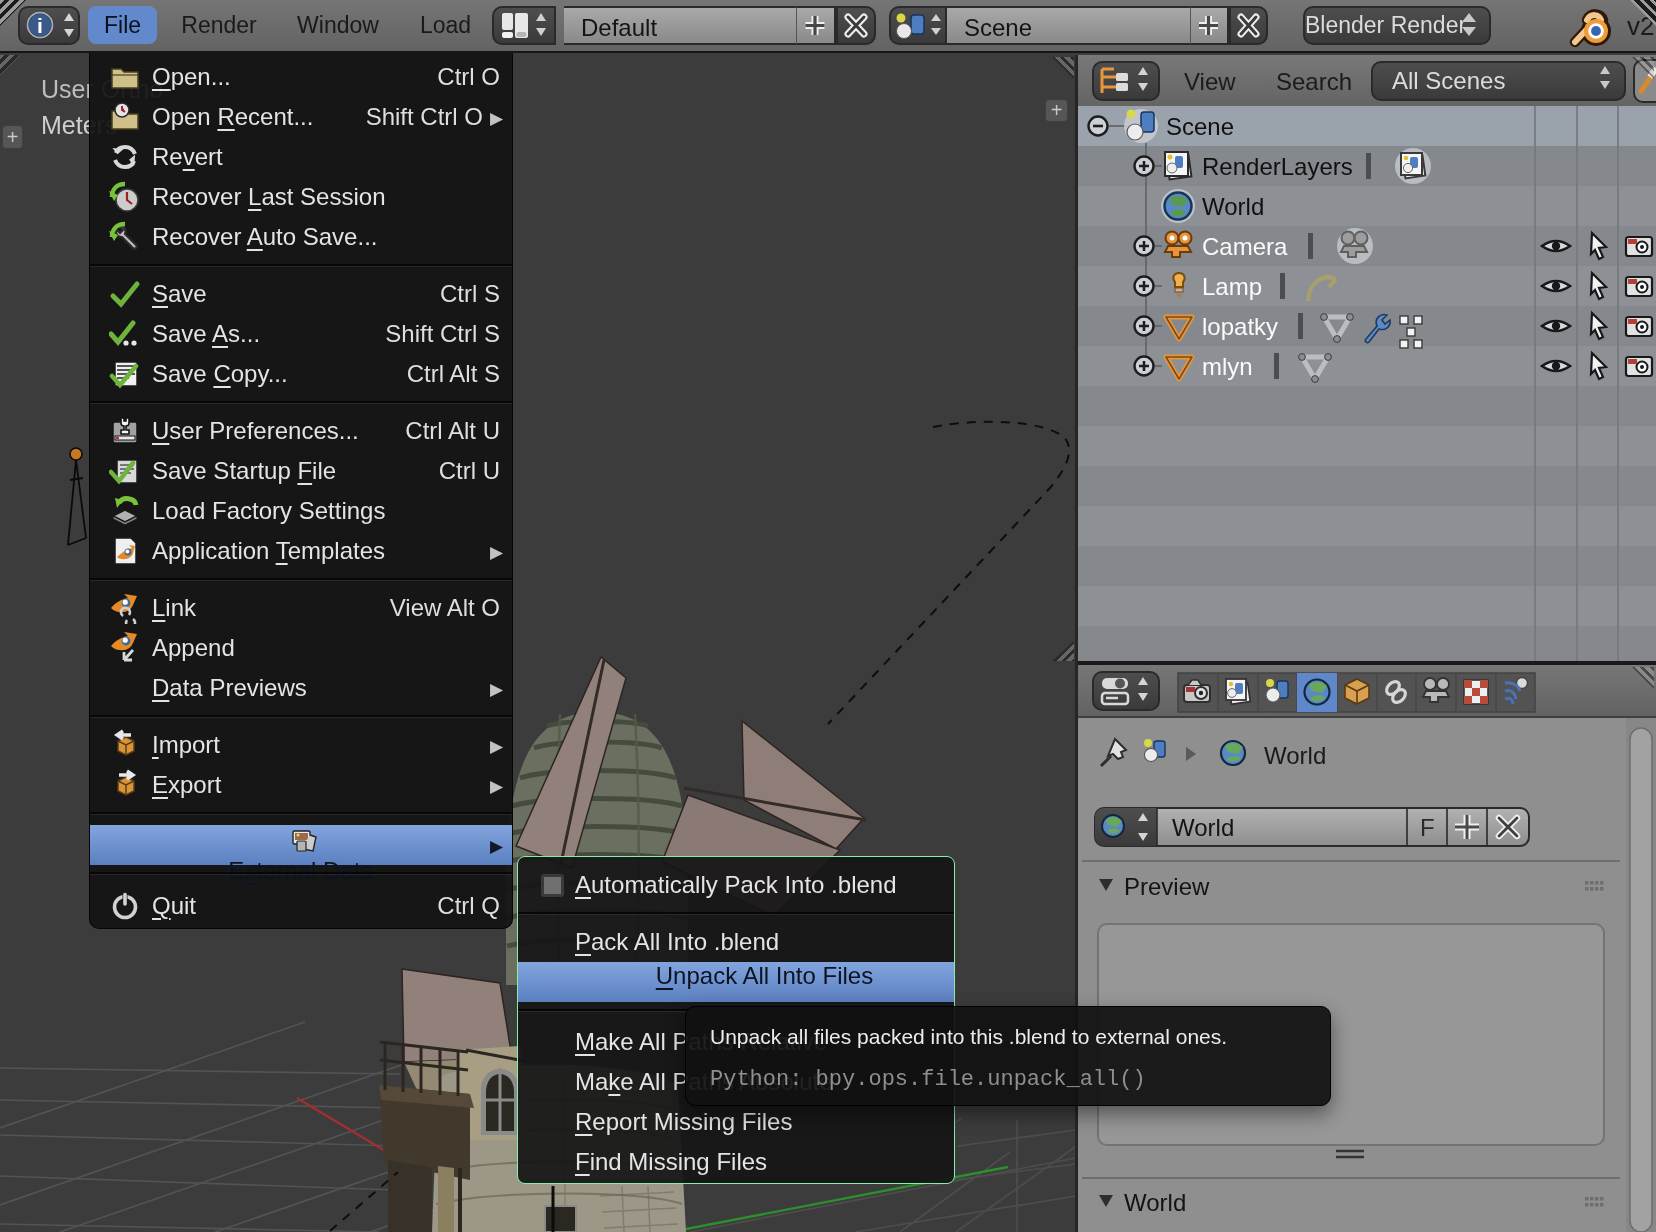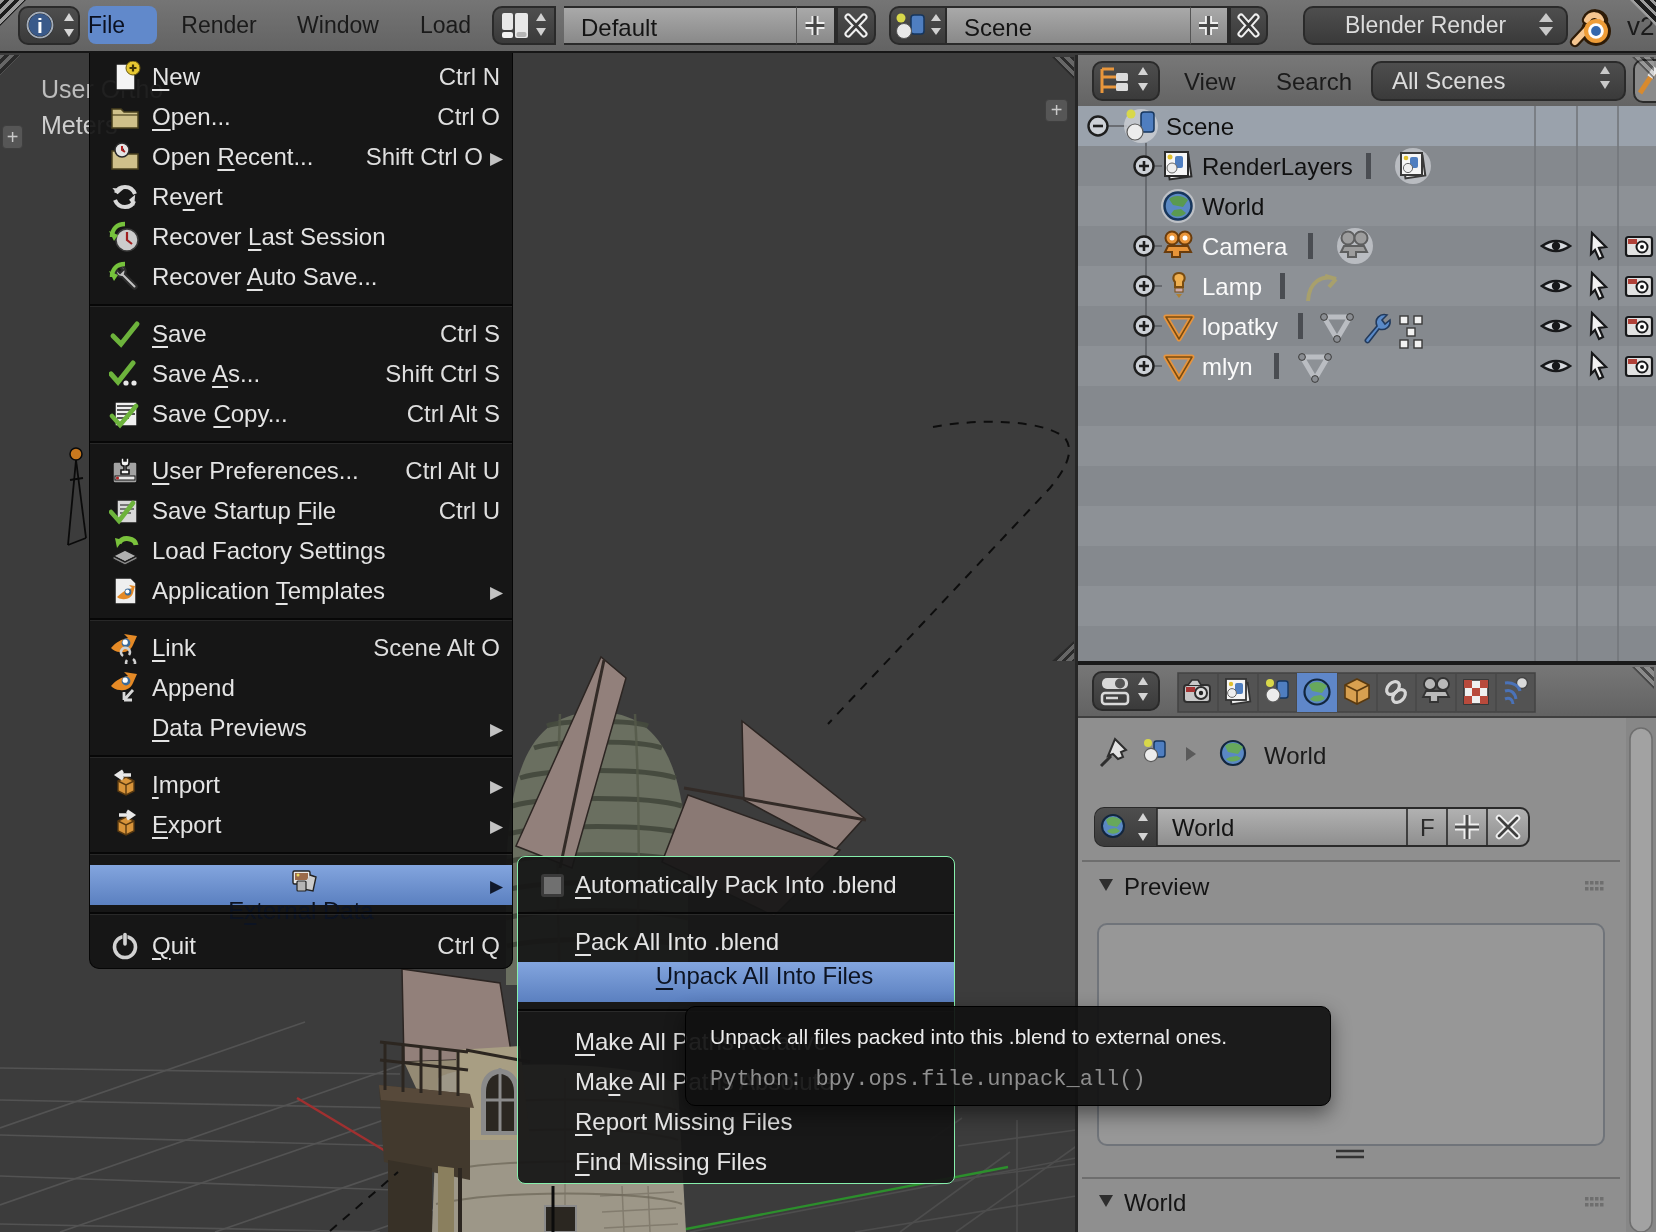--- a/index.html
+++ b/index.html
@@ -4,21 +4,21 @@
 <style>
   * { margin:0; padding:0; box-sizing:border-box; font-family:"Liberation Sans", sans-serif; }
   html,body { width:1656px; height:1232px; overflow:hidden; background:#3c3c3c; }
   #stage { position:absolute; top:0; left:0; width:1656px; height:1232px; overflow:hidden; }
   .abs { position:absolute; }
   
   #topbar { position:absolute; left:0; top:0; width:1656px; height:53px;
     background:linear-gradient(#757575,#636363); border-bottom:2px solid #161616; }
   .hmenu { position:absolute; top:0; height:51px; line-height:51px; font-size:23px; color:#1a1a1a; text-align:center; }
   #filehl { position:absolute; left:88px; top:6px; width:69px; height:38px; background:#6189cb; border-radius:8px;
-    color:#0a1020; font-size:23px; line-height:39px; }
+    color:#0a1020; font-size:23px; text-align:center; line-height:39px; }
   .dbtn { position:absolute; background:linear-gradient(#4e4e4e,#3a3a3a); border:2px solid #2a2a2a; border-radius:10px; }
   .wfield { position:absolute; background:linear-gradient(#a9a9a9,#898989); color:#141414; font-size:24px; }
   
   #filemenu { position:absolute; left:89px; top:53px; width:424px; background:rgba(19,19,19,0.93);
     border:1px solid #060606; border-top:none; border-radius:0 0 10px 10px; padding-top:4px; padding-bottom:2px; z-index:30; }
   .mi { position:relative; height:40px; display:flex; align-items:center; color:#e4e4e4; font-size:24px; }
   .mi .mic { width:32px; height:32px; margin-left:19px; margin-right:11px; flex:none; }
   .mi .lbl { flex:1; white-space:nowrap; }
   .mi .sc { margin-right:12px; color:#dedede; }
   .mi .sub { position:absolute; right:9px; color:#c2c2c2; font-size:17px; top:11px; }
@@ -594,21 +594,21 @@
           <path d="M17.5,8 V27 M8,17.5 H27" stroke="#474747" stroke-width="3.2"></path>
         </svg>
     </div>
     <div class="dbtn" style="left:1229px;top:6px;width:39px;height:39px;border-radius:0 10px 10px 0;">
       <svg width="35" height="35" viewBox="0 0 35 35">
           <path d="M10,9 L25,26 M25,9 L10,26" stroke="#efefef" stroke-width="7" stroke-linecap="round"></path>
           <path d="M10,9 L25,26 M25,9 L10,26" stroke="#3a3a3a" stroke-width="3" stroke-linecap="round"></path>
         </svg>
     </div>
 
-    <div class="dbtn" style="left:1303px;top:6px;width:265px;height:39px;color:#dcdcdc;font-size:23px;line-height:35px;padding-left:40px;">Blender Render
+    <div class="dbtn" style="left:1303px;top:6px;width:188px;height:39px;color:#dcdcdc;font-size:23px;line-height:35px;">Blender Render
       <svg width="24" height="30" viewBox="0 0 24 30" style="position:absolute;right:8px;top:2px;">
         <path d="M5,12 L12,3 L19,12 Z" fill="#c9c9c9"></path>
           <path d="M5,17 L19,17 L12,26 Z" fill="#c9c9c9"></path>
       </svg>
     </div>
 
     <svg class="abs" width="48" height="42" viewBox="0 0 48 42" style="left:1566px;top:6px;">
       <g stroke="#2e1b07" stroke-width="10.5" stroke-linecap="round" fill="none">
         <path d="M9,36 L23,21"></path>
           <path d="M21,14 C25,6 35,7 37,14"></path>
@@ -621,30 +621,20 @@
       <circle cx="30" cy="25" r="12" fill="#ef9d38"></circle>
       <path d="M20,19 L34,13 C36,15 37,17 38,20 Z" fill="#ef9d38"></path>
       <circle cx="30" cy="25" r="7.8" fill="#fdfdfd"></circle>
       <circle cx="30" cy="25" r="4.9" fill="#3467ad"></circle>
     </svg>
     <div class="abs" style="left:1627px;top:11px;font-size:26px;color:#1b1b1b;">v2.7</div>
   </div>
   <div id="filemenu">
     <div class="mi">
         <svg class="mic" viewBox="0 0 32 32">
-          <path d="M7,3 L20,3 L26,9 L26,29 L7,29 Z" fill="#f4f4f4" stroke="#1a1a1a" stroke-width="1.5"></path>
-          <path d="M20,3 L20,9 L26,9 Z" fill="#b9b9b9"></path>
-          <circle cx="24" cy="7" r="7" fill="#e7c832" stroke="#6a5a10" stroke-width="1"></circle>
-          <path d="M24,3.5 V10.5 M20.5,7 H27.5" stroke="#3c3208" stroke-width="2.2"></path>
-        </svg>
-        <span class="lbl"><u>N</u>ew</span>
-        <span class="sc">Ctrl N</span>
-      </div>
-    <div class="mi">
-        <svg class="mic" viewBox="0 0 32 32">
           <path d="M3,8 L12,8 L15,11 L29,11 L29,27 L3,27 Z" fill="#cfc08a" stroke="#4a401e" stroke-width="1.5"></path>
           <path d="M3,14 L29,14" stroke="#4a401e" stroke-width="1.2"></path>
         </svg>
         <span class="lbl"><u>O</u>pen...</span>
         <span class="sc">Ctrl O</span>
       </div>
     <div class="mi">
         <svg class="mic" viewBox="0 0 32 32">
           <path d="M3,10 L12,10 L15,13 L29,13 L29,28 L3,28 Z" fill="#cfc08a" stroke="#4a401e" stroke-width="1.5"></path>
           <circle cx="13" cy="9" r="7" fill="#e4e4e4" stroke="#2a2a2a" stroke-width="1.5"></circle>
@@ -747,21 +737,21 @@
       </div>
     <div class="msep"></div>
     <div class="mi">
         <svg class="mic" viewBox="0 0 32 32">
           <path d="M2,16 C7,10 13,7 19,6 L15,2 L28,4 L24,13 C22,18 17,21 11,20 C7,20 4,18 2,16 Z" fill="#e58a26"></path>
           <circle cx="17" cy="11" r="4.4" fill="#3a6a99"></circle>
           <circle cx="16.2" cy="10.2" r="2.6" fill="#fff"></circle>
           <path d="M14,24 a4.5,4.5 0 1 1 6,-1 M18,28 a4.5,4.5 0 1 0 6,-1" stroke="#d0d0d0" stroke-width="2.6" fill="none"></path>
         </svg>
         <span class="lbl"><u>L</u>ink</span>
-        <span class="sc">Scene Alt O</span>
+        <span class="sc">View Alt O</span>
       </div>
     <div class="mi">
         <svg class="mic" viewBox="0 0 32 32">
           <path d="M2,14 C7,8 13,5 19,4 L15,0 L28,2 L24,11 C22,16 17,19 11,18 C7,18 4,16 2,14 Z" fill="#e58a26"></path>
           <circle cx="17" cy="9" r="4.4" fill="#3a6a99"></circle>
           <circle cx="16.2" cy="8.2" r="2.6" fill="#fff"></circle>
           <path d="M24,18 L15,28 M15,28 L15,20 M15,28 L23,28" stroke="#d8d8d8" stroke-width="2.8" fill="none"></path>
         </svg>
         <span class="lbl">Append</span>
       </div>

